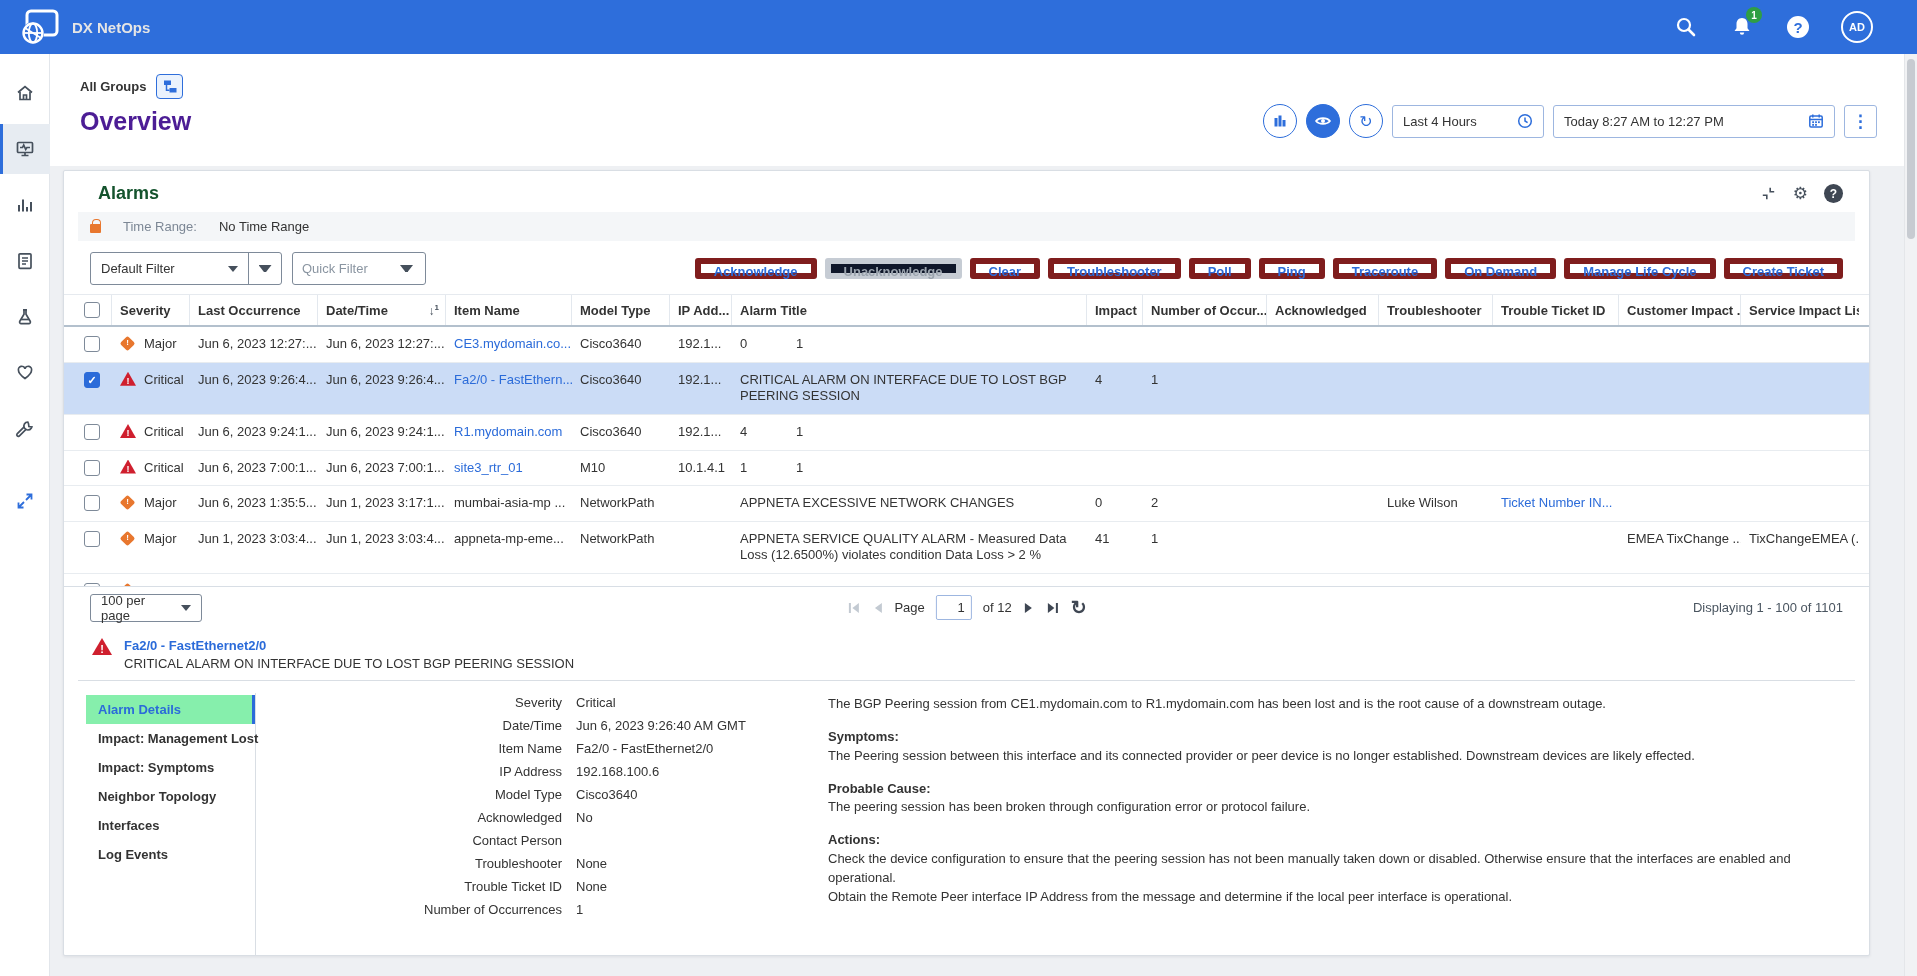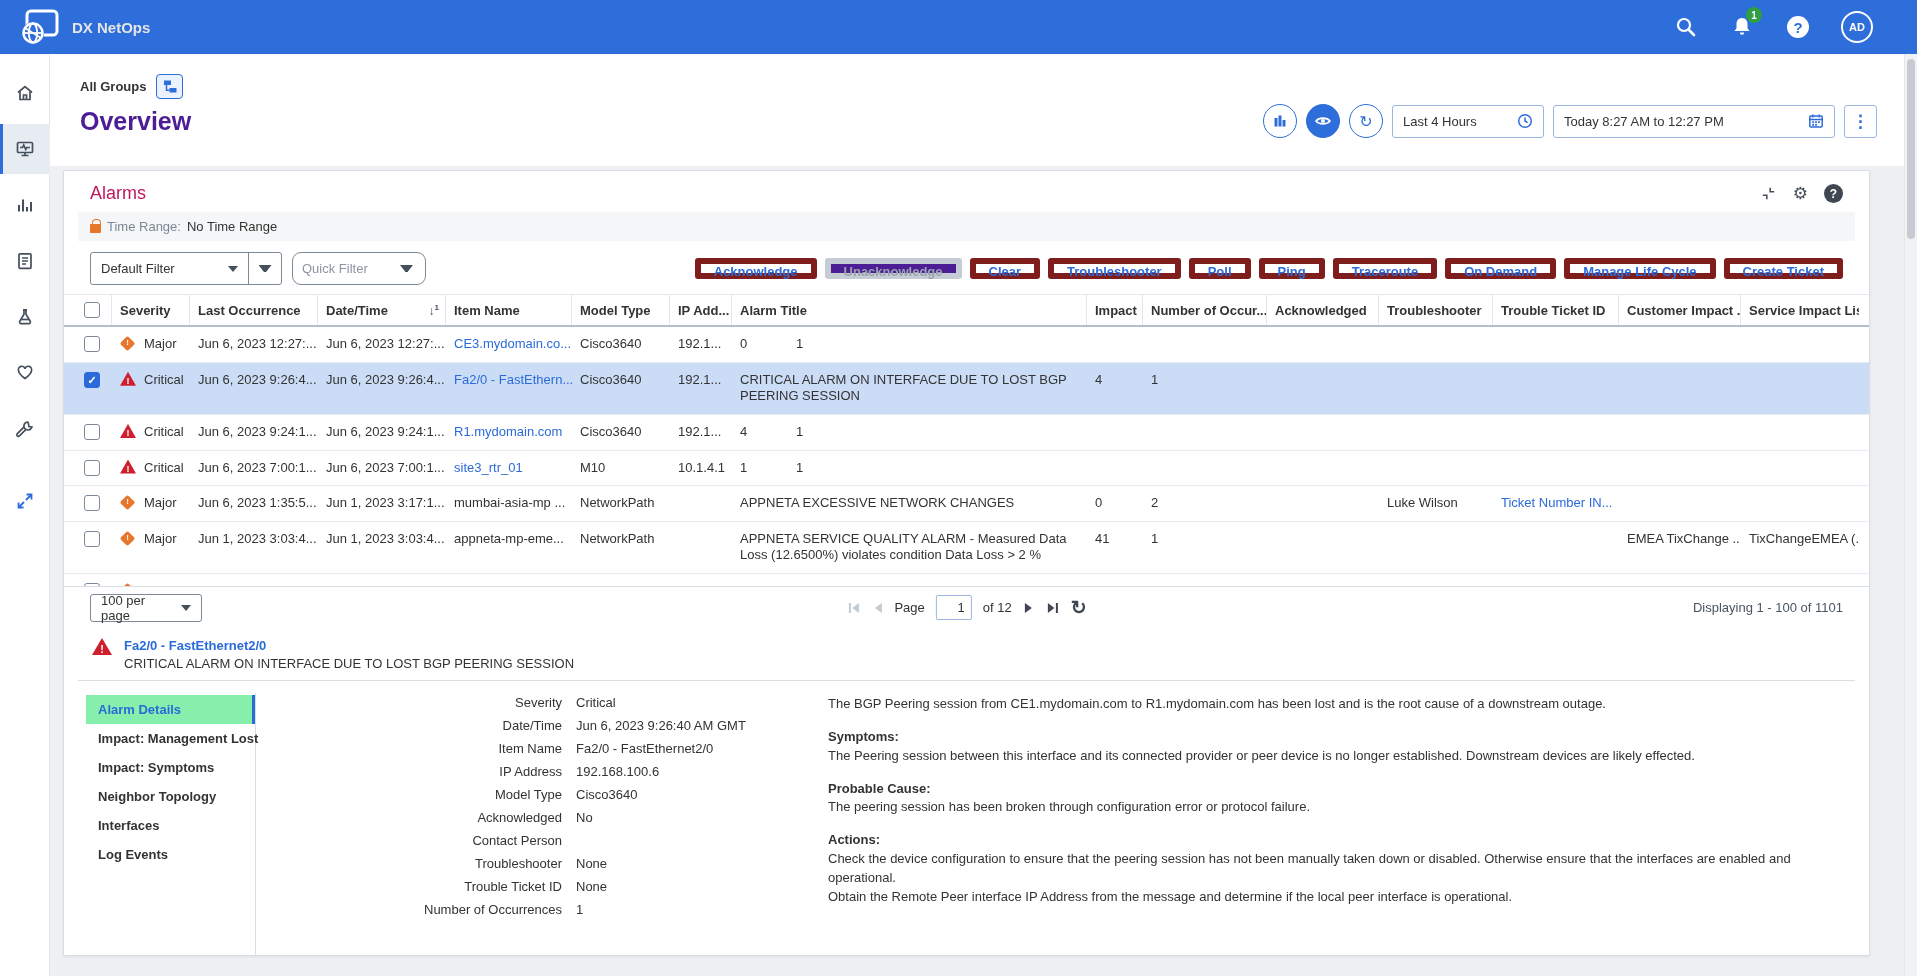--- a/index.html
+++ b/index.html
@@ -34,46 +34,46 @@
   .circ-btn.filled { background:#2e6edb; color:#fff; }
   .picker { height:33px; border:1px solid #9db6e0; border-radius:3px; background:#fff; display:flex; align-items:center; padding:0 10px; gap:10px; font-size:13px; color:#333; cursor:pointer; }
   .picker .grow { flex:1; }
   .preset { width:152px; }
   .daterange { width:282px; }
   .kebab-btn { width:33px; height:33px; border:1px solid #9db6e0; border-radius:3px; background:#fff; color:#2e6edb; font-size:17px; font-weight:bold; display:flex; align-items:center; justify-content:center; cursor:pointer; }
 
   
   .panel { position:absolute; top:170px; left:63px; width:1807px; height:786px; background:#fff; border:1px solid #d9dee4; border-radius:2px; box-shadow:0 1px 3px rgba(20,30,50,.08); padding:12px 0 0 0; overflow:hidden; }
   .panel-head { display:flex; align-items:center; padding:0 26px; }
-  .panel-title { font-size:18px; font-weight:normal; color:#be185d; }
+  .panel-title { font-size:18px; font-weight:bold; color:#14532d;margin-left:8px; }
   .panel-icons { margin-left:auto; display:flex; align-items:center; gap:16px; color:#46505c; }
   .gear { font-size:17px; line-height:1; cursor:pointer; }
   .help-circle { width:19px; height:19px; border-radius:50%; background:#3f4753; color:#fff; font-size:12px; font-weight:bold; display:flex; align-items:center; justify-content:center; cursor:pointer; }
 
-  .timebar { margin:8px 14px 0 14px; height:29px; background:#f4f6f8; display:flex; align-items:center; gap:6px; padding:0 12px; font-size:13px; }
+  .timebar { margin:8px 14px 0 14px; height:29px; background:#f4f6f8; display:flex; align-items:center; gap:22px; padding:0 12px; font-size:13px; }
   .tr-label { color:#7c8795; }
   .tr-value { color:#333; }
   .lock { position:relative; width:11px; height:9px; background:#e8772e; border-radius:1px; margin-top:4px; flex:none; }
   .lock:before { content:""; position:absolute; top:-5px; left:2px; width:7px; height:6px; border:1.6px solid #e8772e; border-bottom:none; border-radius:4px 4px 0 0; }
 
   .filter-row { display:flex; align-items:center; margin:11px 26px 0 26px; }
   .sel-box { height:33px; border:1px solid #7e8a99; border-radius:3px; background:#fff; display:flex; align-items:center; font-size:13px; color:#333; }
   .default-filter { width:192px; }
   .sel-text { padding:0 10px; flex:1; }
   .caret { width:0; height:0; border-left:5px solid transparent; border-right:5px solid transparent; border-top:6px solid #46505c; margin-right:10px; }
   .sel-divider { width:1px; align-self:stretch; background:#7e8a99; }
   .funnel-seg { width:32px; display:flex; align-items:center; justify-content:center; cursor:pointer; }
   .funnel { position:relative; width:13px; height:7px; background:#46505c; clip-path:polygon(0 0,100% 0,58% 100%,42% 100%); }
   .funnel:after { content:""; position:absolute; left:5.4px; top:6px; width:2.4px; height:6px; background:#46505c; }
-  .quick-filter { width:134px; margin-left:10px; height:33px; border:1px solid #7e8a99; border-radius:9px; display:flex; align-items:center; padding:0 9px; gap:8px; }
+  .quick-filter { width:134px; margin-left:10px; height:33px; border:1px solid #7e8a99; border-radius:3px; display:flex; align-items:center; padding:0 9px; gap:8px; }
   .quick-filter input { border:none; outline:none; width:90px; font-size:13px; font-family:inherit; color:#333; }
   .quick-filter input::placeholder { color:#8a95a1; }
   .actions { margin-left:auto; display:flex; gap:8px; }
   .act-btn { height:21px; padding:0 13px; border:6px solid #7f1d1d; border-radius:3px; background:#fff; color:#2b6bd9; font-weight:bold; font-size:13px; font-family:inherit; cursor:pointer; white-space:nowrap; }
-  .act-btn.disabled { background:#4c1d95; border-color:#c6ccd4; color:#9aa3ad; cursor:default; }
+  .act-btn.disabled { background:#0f172a; border-color:#c6ccd4; color:#9aa3ad; cursor:default; }
 
   
   .table { margin-top:9px; }
   .thead, .trow { display:flex; padding-left:14px; padding-right:10px; }
   .thead { border-top:1px solid #e6eaef; border-bottom:2px solid #b3c0cd; }
   .hcell { font-size:13px; font-weight:bold; color:#333; padding:7px 4px 7px 8px; border-right:1px solid #e3e8ee; white-space:nowrap; overflow:hidden; display:flex; align-items:center; }
   .hcell:last-child { border-right:none; }
   .sort { margin-left:auto; color:#46505c; font-size:12px; font-weight:bold; padding-right:2px; }
   .sort sup { font-size:8px; }
   .trow { border-bottom:1px solid #e8ecf0; align-items:flex-start; background:#fff; cursor:pointer; }

